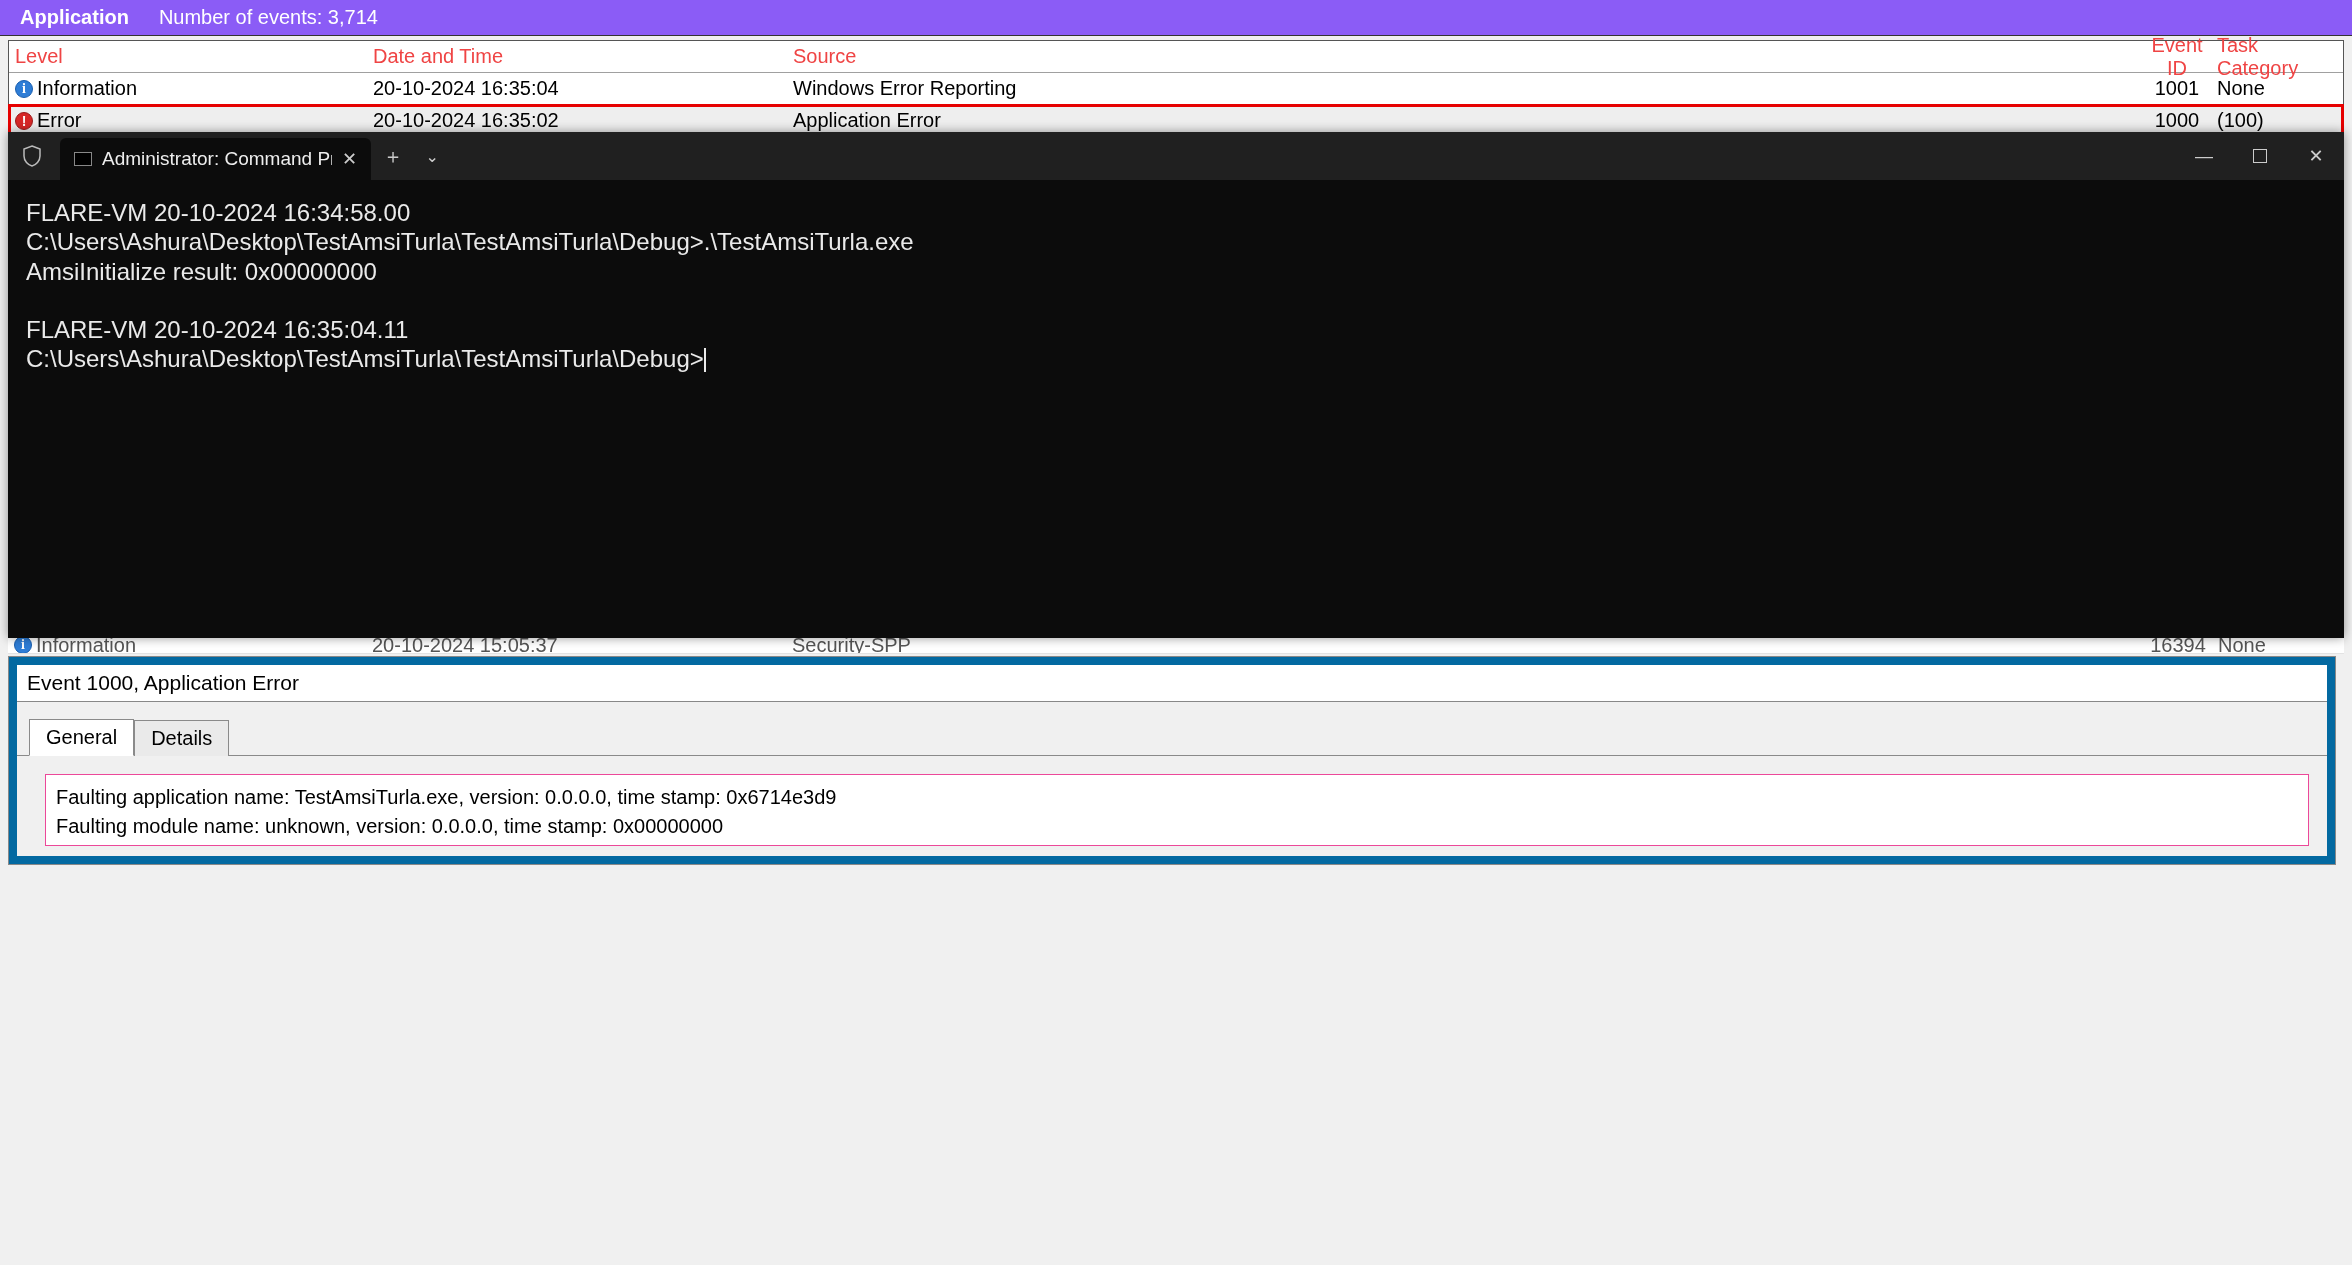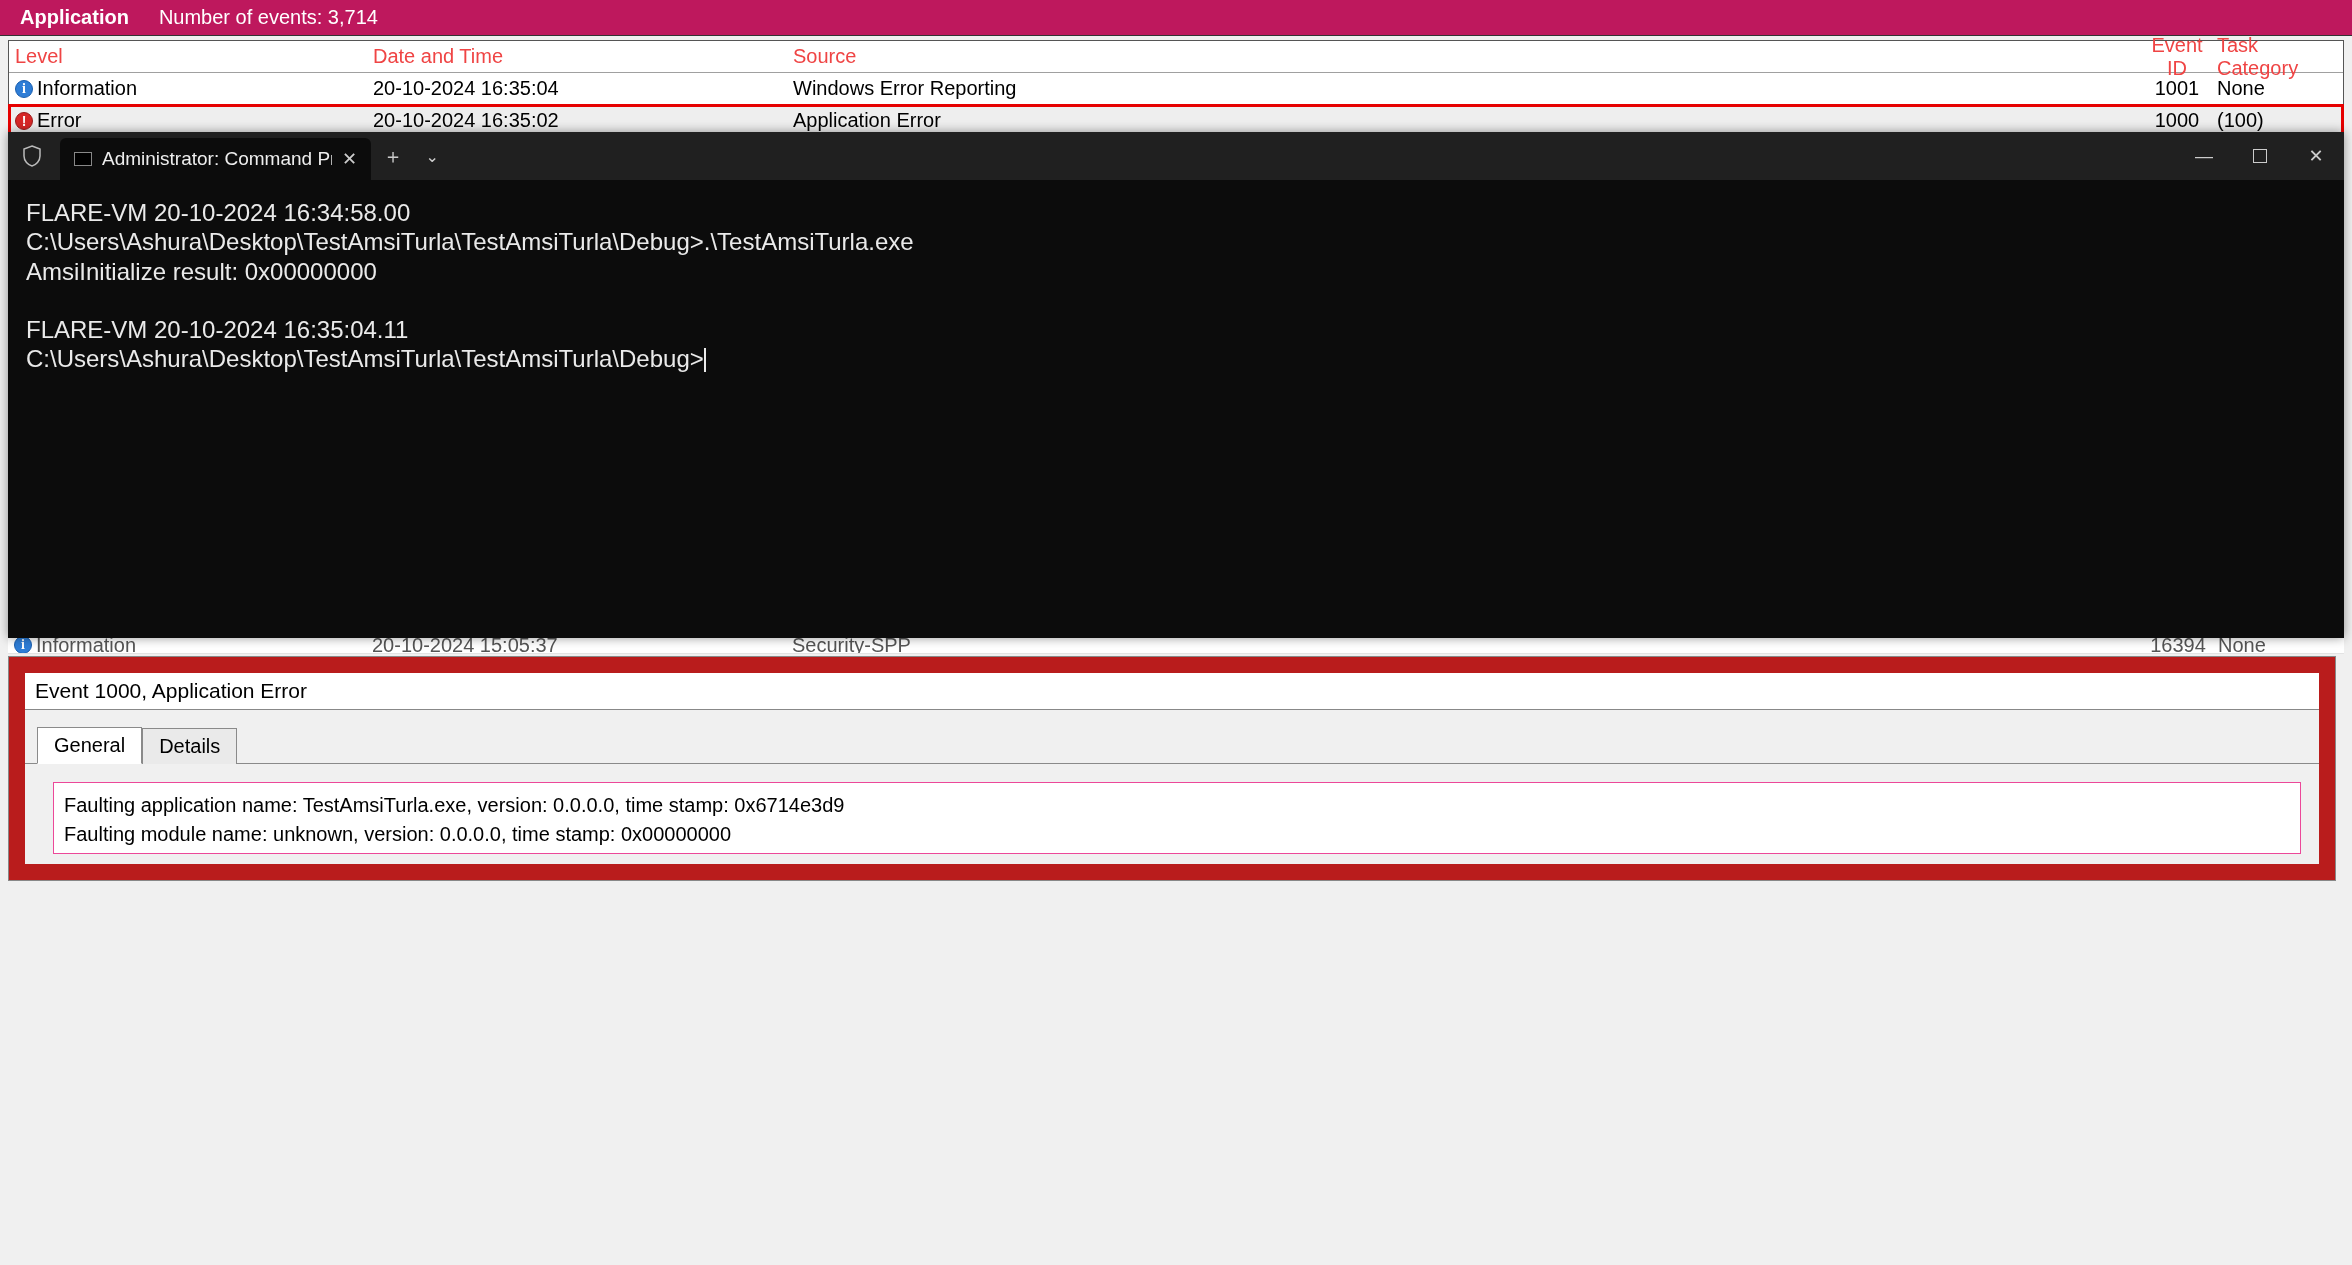--- a/index.html
+++ b/index.html
@@ -7,21 +7,21 @@
     font-family: "Segoe UI", Tahoma, sans-serif;
     background: #f0f0f0;
     width: 2352px;
     height: 1265px;
     overflow: hidden;
     font-size: 20px;
   }
 
   
   .ev-topbar {
-    background: #be185d;
+    background: #8b5cf6;
     color: #fff;
     height: 36px;
     display: flex;
     align-items: center;
     padding: 12px 20px;
     gap: 30px;
     border-bottom: 1px solid #333;
   }
   .ev-topbar .app-label { font-weight: 600; }
   .ev-topbar .count { font-weight: 400; }
@@ -145,23 +145,23 @@
   .ev-row.below-term .col-level,
   .ev-row.below-term .col-date,
   .ev-row.below-term .col-source,
   .ev-row.below-term .col-task { color:#555;}
 
 
   
   .details-pane {
     position:absolute;
     top: 656px; left:8px; right:16px;
-    background:#b91c1c;
+    background:#0369a1;
     border:1px solid #888;
-    padding:16px;
+    padding:8px;
   }
   .details-title {
     padding:6px 10px;
     background:#fff;
     border-bottom:1px solid #888;
     font-size:21px;
   }
   .tabs-row {
     display:flex;
     align-items:flex-end;

